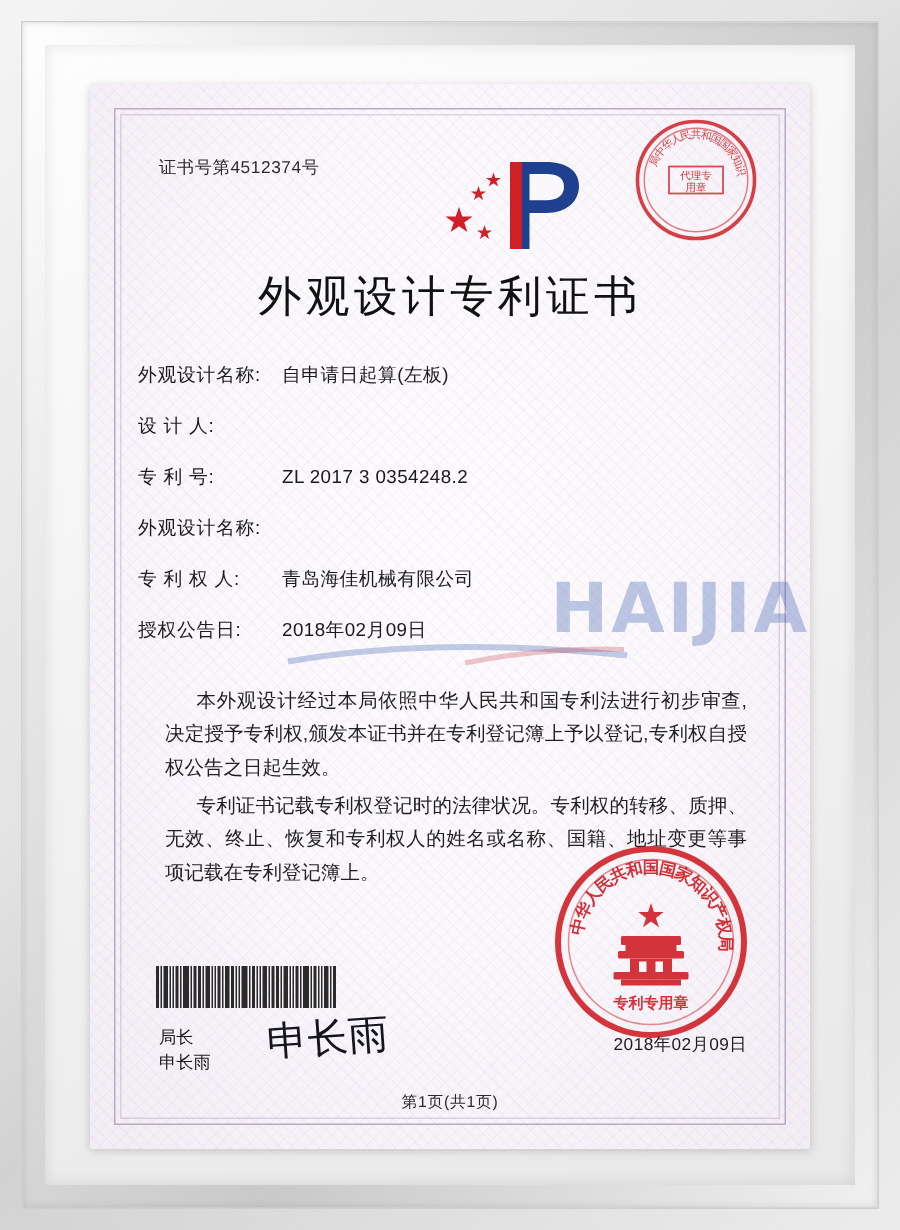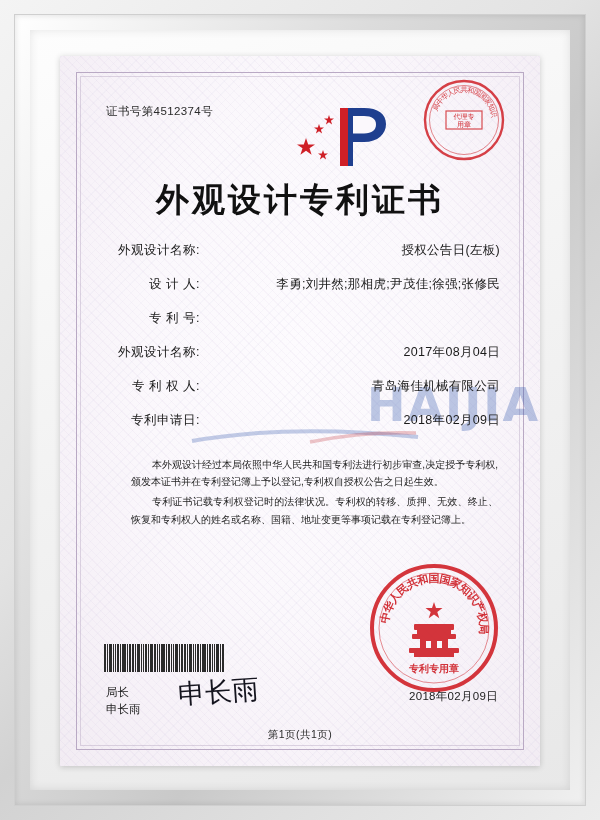--- a/index.html
+++ b/index.html
@@ -97,32 +97,31 @@
     width: 84px; height: 84px;
   }
 
   
   .title {
     position: absolute;
     left: 0; right: 0;
     top: 122px;
     text-align: center;
     font-family: "DejaVu Sans", "Liberation Sans", sans-serif;
-    font-size: 33px;
-    font-weight: bold;
+    font-size: 29px;
+    font-weight: normal;
     color: #111;
     letter-spacing: 3px;
   }
 
   
   .fields {
     position: absolute;
-    left: 44px; top: 186px;
+    left: 32px; top: 186px;
     right: 40px;
-    text-align: right;
   }
   .field-row {
     display: flex;
     align-items: baseline;
     margin-bottom: 17px;
     font-size: 12.5px;
     color: #1b1b1b;
   }
   .field-label {
     width: 96px;
@@ -136,25 +135,24 @@
     white-space: nowrap;
     overflow: hidden;
     text-overflow: ellipsis;
   }
 
   
   .body-text {
     position: absolute;
     left: 50px; right: 42px;
     top: 400px;
-    font-size: 10px;
+    font-size: 13px;
     line-height: 1.72;
     color: #1f1f1f;
     text-align: justify;
-    margin-left: 21px;
   }
   .body-text p {
     margin: 0 0 3px 0;
     text-indent: 21px;
   }
 
   
   .watermark {
     position: absolute;
     left: 0; right: 0;
@@ -295,39 +293,38 @@
     <div class="wm-swish">
       <svg viewBox="0 0 230 16" width="230" height="16" aria-hidden="true">
         <path d="M2 13 C70 1 150 1 228 9" stroke="rgba(40,80,170,0.28)" stroke-width="4" fill="none"></path>
         <path d="M120 14 C160 6 196 4 226 5" stroke="rgba(190,40,45,0.26)" stroke-width="3.5" fill="none"></path>
       </svg>
     </div>
 
     <div class="fields">
       <div class="field-row">
         <span class="field-label">外观设计名称:</span>
-        <span class="field-value">授权公告日(左板)</span>
+        <span class="field-value">自申请日起算(左板)</span>
       </div>
       <div class="field-row">
         <span class="field-label">设 计 人:</span>
-        <span class="field-value">李勇;刘井然;那相虎;尹茂佳;徐强;张修民</span>
       </div>
       <div class="field-row">
         <span class="field-label">专 利 号:</span>
+        <span class="field-value">ZL 2017 3 0354248.2</span>
       </div>
       <div class="field-row">
         <span class="field-label">外观设计名称:</span>
-        <span class="field-value">2017年08月04日</span>
       </div>
       <div class="field-row">
         <span class="field-label">专 利 权 人:</span>
         <span class="field-value">青岛海佳机械有限公司</span>
       </div>
       <div class="field-row">
-        <span class="field-label">专利申请日:</span>
+        <span class="field-label">授权公告日:</span>
         <span class="field-value">2018年02月09日</span>
       </div>
     </div>
 
     <div class="body-text">
       <p>本外观设计经过本局依照中华人民共和国专利法进行初步审查,决定授予专利权,颁发本证书并在专利登记簿上予以登记,专利权自授权公告之日起生效。</p>
       <p>专利证书记载专利权登记时的法律状况。专利权的转移、质押、无效、终止、恢复和专利权人的姓名或名称、国籍、地址变更等事项记载在专利登记簿上。</p>
     </div>
 
     <div class="barcode">

